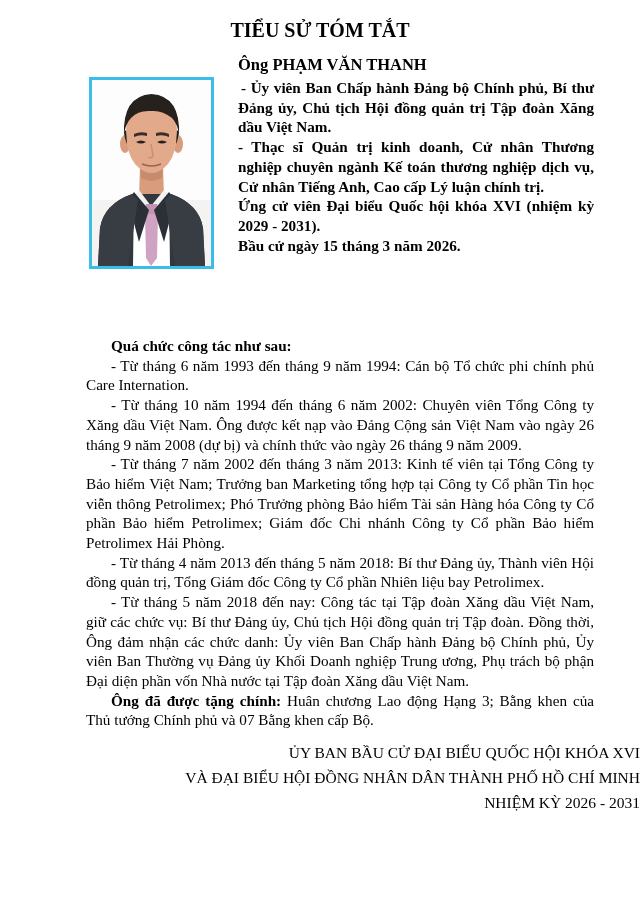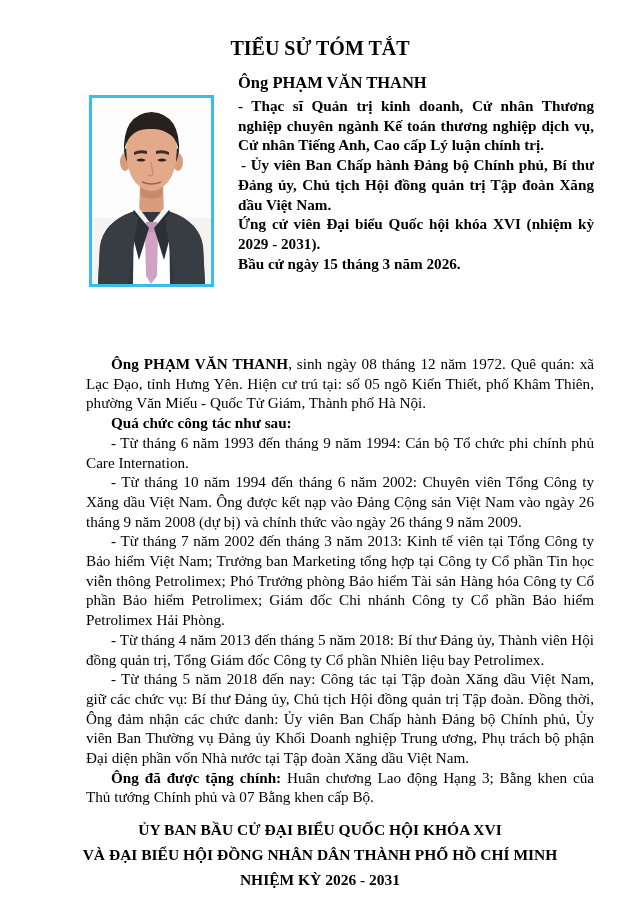--- a/index.html
+++ b/index.html
@@ -6,21 +6,21 @@
     margin: 0;
     padding: 0;
     background: #ffffff;
   }
   .page {
     position: relative;
     width: 640px;
     height: 905px;
     background: #ffffff;
     box-sizing: border-box;
-    padding: 36px 46px 0 86px;
+    padding: 18px 46px 0 86px;
     font-family: "Liberation Serif", "DejaVu Serif", serif;
     color: #000000;
     overflow: hidden;
   }
   .doc-title {
     margin: 0 -46px 12px -86px;
     text-align: center;
     font-size: 20px;
     font-weight: bold;
     line-height: 24px;
@@ -60,23 +60,23 @@
     margin: 0;
     font-size: 15.2px;
     line-height: 19.7px;
     text-align: justify;
     text-indent: 25px;
   }
   .body-p .b { font-weight: bold; }
   .body-section { margin-top: 2px; }
   .doc-footer {
     margin: 10px -46px 0 -86px;
-    text-align: center;
+    text-align: right;
     font-size: 15.5px;
-    font-weight: bold;
+    font-weight: normal;
     line-height: 25px;
   }
   .doc-footer p { margin: 0; }
 </style>
 </head>
 <body>
 
 <div class="page">
 
   <h1 class="doc-title">TIỂU SỬ TÓM TẮT</h1>
@@ -122,29 +122,28 @@
         <path d="M75,62 Q70,59 65,62 Q70,65 75,62 Z" fill="#2b211c"></path>
 
         <path d="M59,64 L61,76 Q59.5,79 56,77" fill="none" stroke="#c98e6e" stroke-width="1.4"></path>
 
         <path d="M50,84 Q59.5,88 69,84" fill="none" stroke="#9c6250" stroke-width="1.6"></path>
       </svg>
     </div>
 
     <div class="hero-text">
       <p class="intro-heading">Ông PHẠM VĂN THANH</p>
+      <p class="intro-p dash-lead">- Ủy viên Ban Chấp hành Đảng bộ Chính phủ, Bí thư Đảng ủy, Chủ tịch Hội đồng quản trị Tập đoàn Xăng dầu Việt Nam.</p>
       <p class="intro-p">- Thạc sĩ Quản trị kinh doanh, Cử nhân Thương nghiệp chuyên ngành Kế toán thương nghiệp dịch vụ, Cử nhân Tiếng Anh, Cao cấp Lý luận chính trị.</p>
-      <p class="intro-p dash-lead">- Ủy viên Ban Chấp hành Đảng bộ Chính phủ, Bí thư Đảng ủy, Chủ tịch Hội đồng quản trị Tập đoàn Xăng dầu Việt Nam.</p>
       <p class="intro-p">Ứng cử viên Đại biểu Quốc hội khóa XVI (nhiệm kỳ 2029 - 2031).</p>
       <p class="intro-p">Bầu cử ngày 15 tháng 3 năm 2026.</p>
     </div>
   </div>
 
   <div class="body-section">
-    <p class="body-p"><span class="b">Ông PHẠM VĂN THANH</span><span>, sinh ngày 08 tháng 12 năm 1972. Quê quán: xã Lạc Đạo, tỉnh Hưng Yên. Hiện cư trú tại: số 05 ngõ Kiến Thiết, phố Khâm Thiên, phường Văn Miếu - Quốc Tử Giám, Thành phố Hà Nội.</span></p>
     <p class="body-p"><span class="b">Quá chức công tác như sau:</span><span></span></p>
     <p class="body-p"><span class="b"></span><span>- Từ tháng 6 năm 1993 đến tháng 9 năm 1994: Cán bộ Tổ chức phi chính phủ Care Internation.</span></p>
     <p class="body-p"><span class="b"></span><span>- Từ tháng 10 năm 1994 đến tháng 6 năm 2002: Chuyên viên Tổng Công ty Xăng dầu Việt Nam. Ông được kết nạp vào Đảng Cộng sản Việt Nam vào ngày 26 tháng 9 năm 2008 (dự bị) và chính thức vào ngày 26 tháng 9 năm 2009.</span></p>
     <p class="body-p"><span class="b"></span><span>- Từ tháng 7 năm 2002 đến tháng 3 năm 2013: Kinh tế viên tại Tổng Công ty Bảo hiểm Việt Nam; Trưởng ban Marketing tổng hợp tại Công ty Cổ phần Tin học viễn thông Petrolimex; Phó Trưởng phòng Bảo hiểm Tài sản Hàng hóa Công ty Cổ phần Bảo hiểm Petrolimex; Giám đốc Chi nhánh Công ty Cổ phần Bảo hiểm Petrolimex Hải Phòng.</span></p>
     <p class="body-p"><span class="b"></span><span>- Từ tháng 4 năm 2013 đến tháng 5 năm 2018: Bí thư Đảng ủy, Thành viên Hội đồng quản trị, Tổng Giám đốc Công ty Cổ phần Nhiên liệu bay Petrolimex.</span></p>
     <p class="body-p"><span class="b"></span><span>- Từ tháng 5 năm 2018 đến nay: Công tác tại Tập đoàn Xăng dầu Việt Nam, giữ các chức vụ: Bí thư Đảng ủy, Chủ tịch Hội đồng quản trị Tập đoàn. Đồng thời, Ông đảm nhận các chức danh: Ủy viên Ban Chấp hành Đảng bộ Chính phủ, Ủy viên Ban Thường vụ Đảng ủy Khối Doanh nghiệp Trung ương, Phụ trách bộ phận Đại diện phần vốn Nhà nước tại Tập đoàn Xăng dầu Việt Nam.</span></p>
     <p class="body-p"><span class="b">Ông đã được tặng chính:</span><span> Huân chương Lao động Hạng 3; Bằng khen của Thủ tướng Chính phủ và 07 Bằng khen cấp Bộ.</span></p>
   </div>
 
   <div class="doc-footer">

